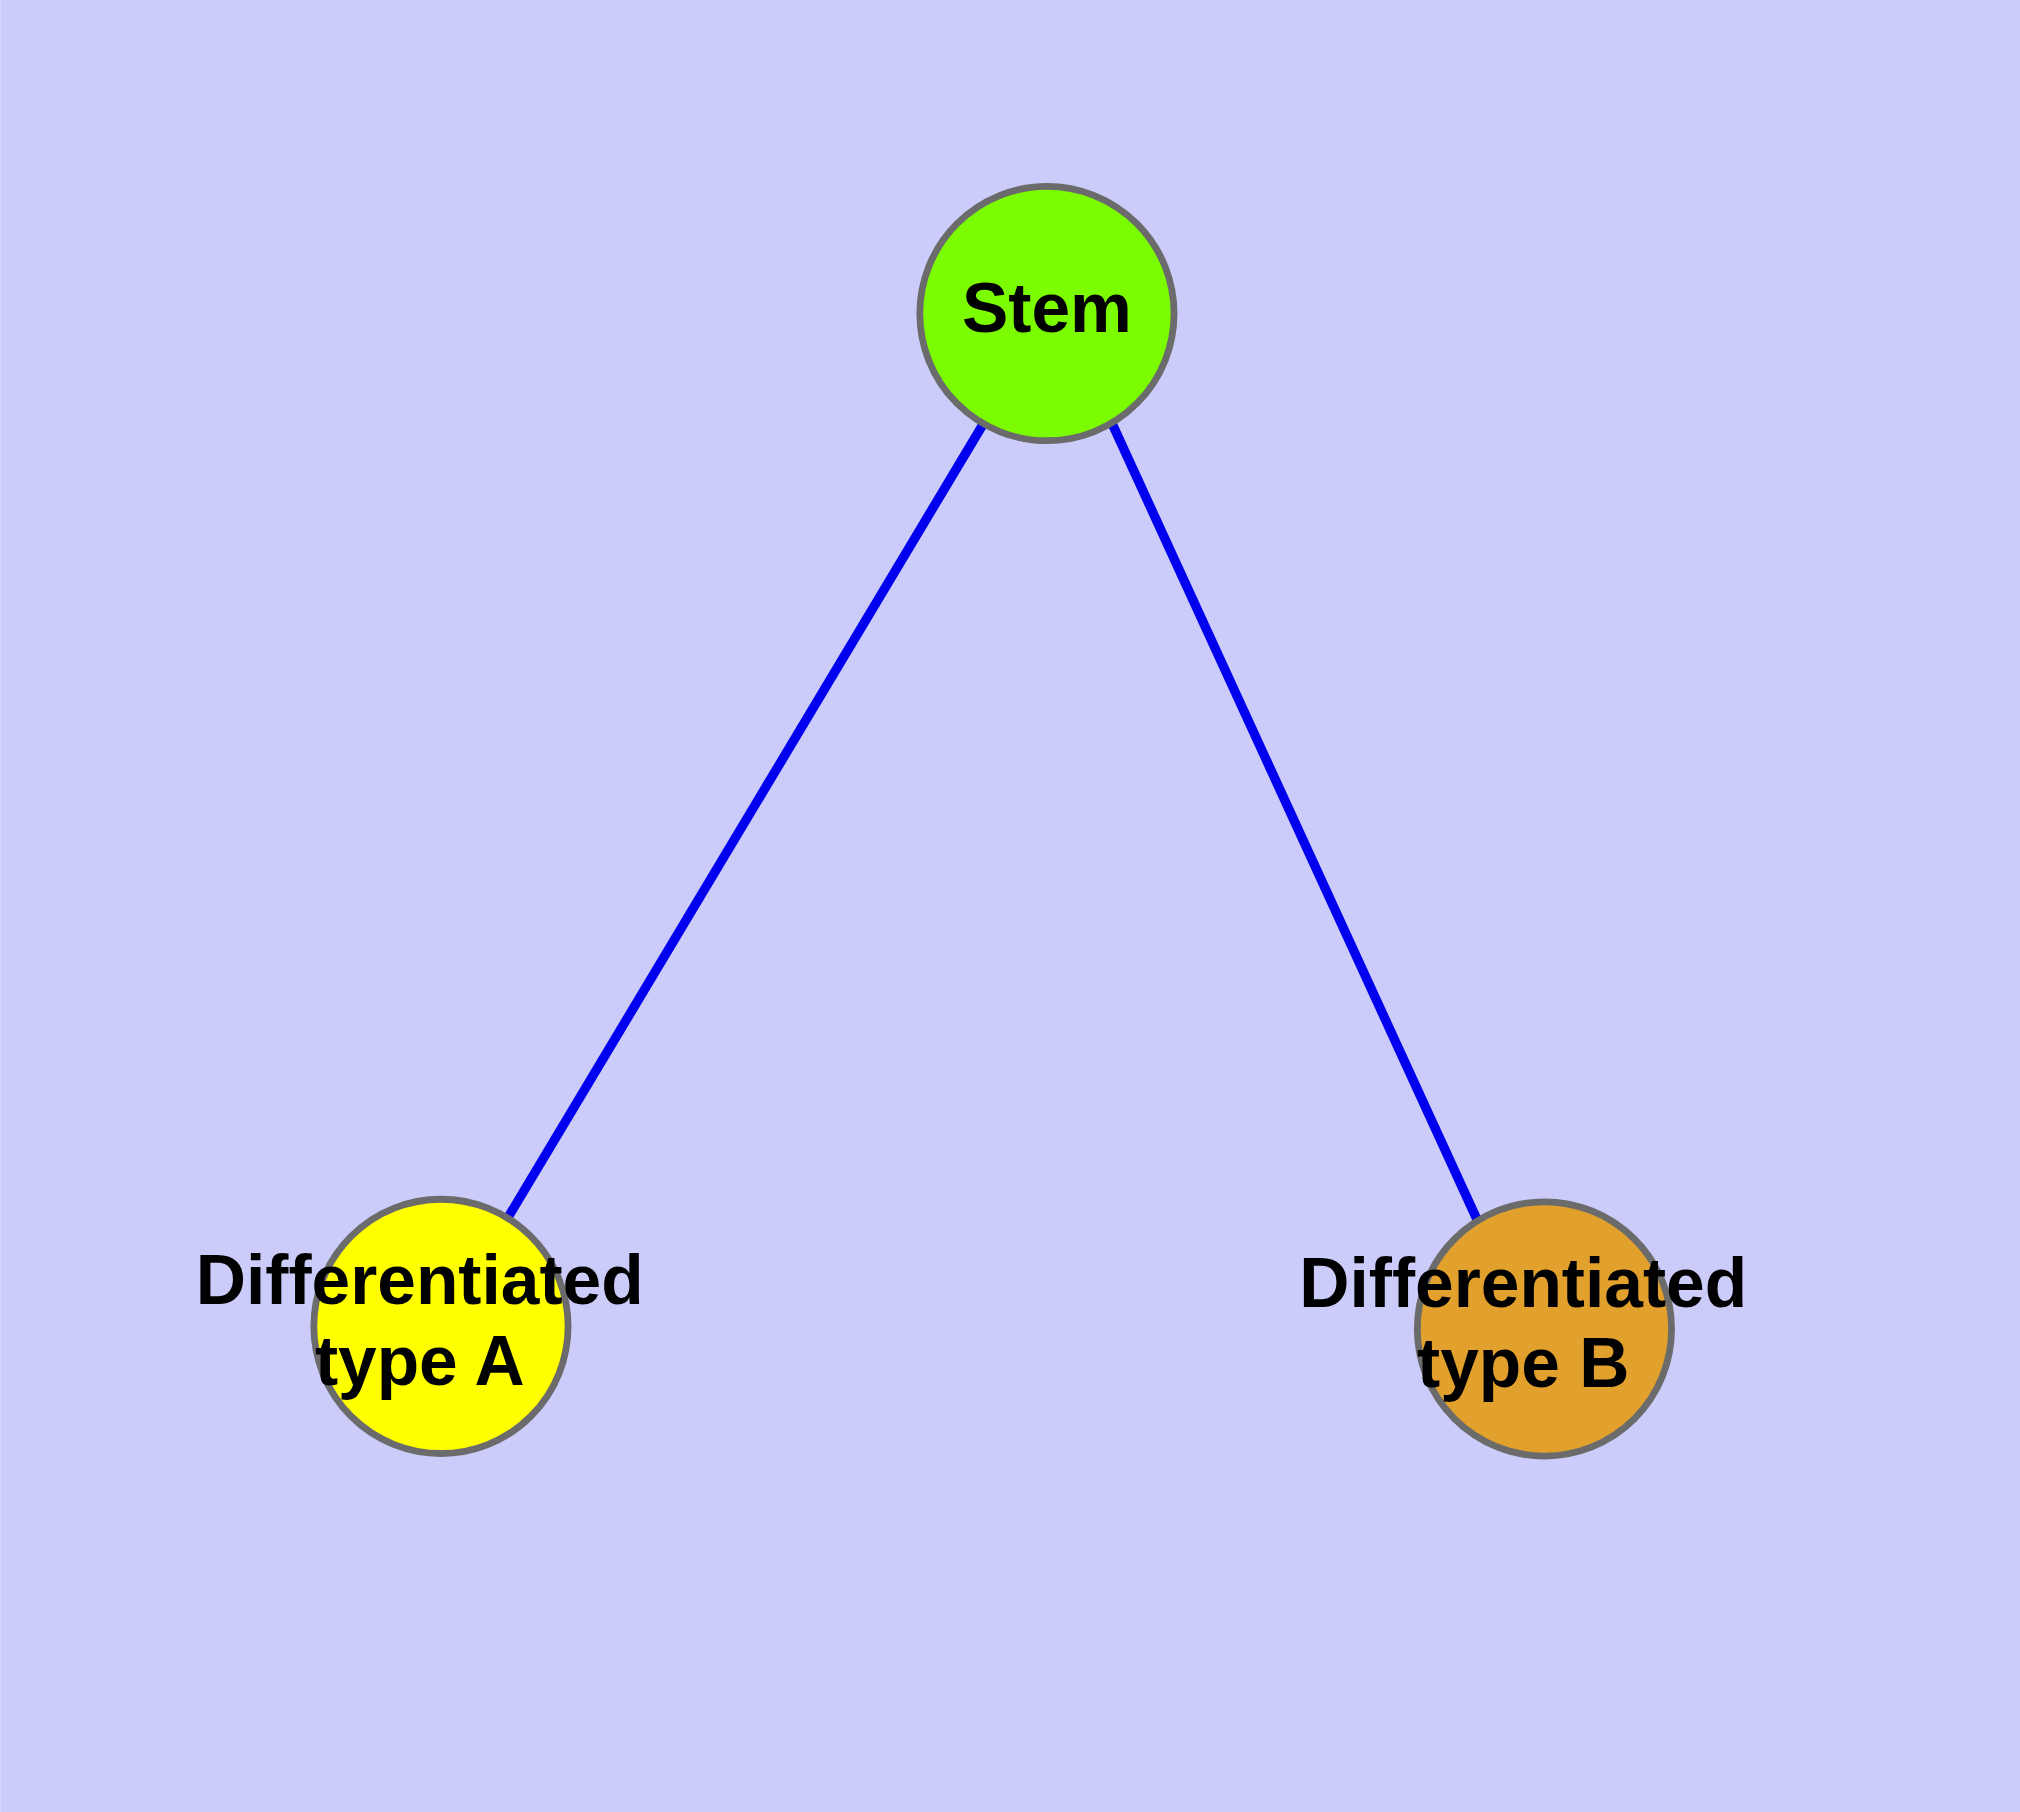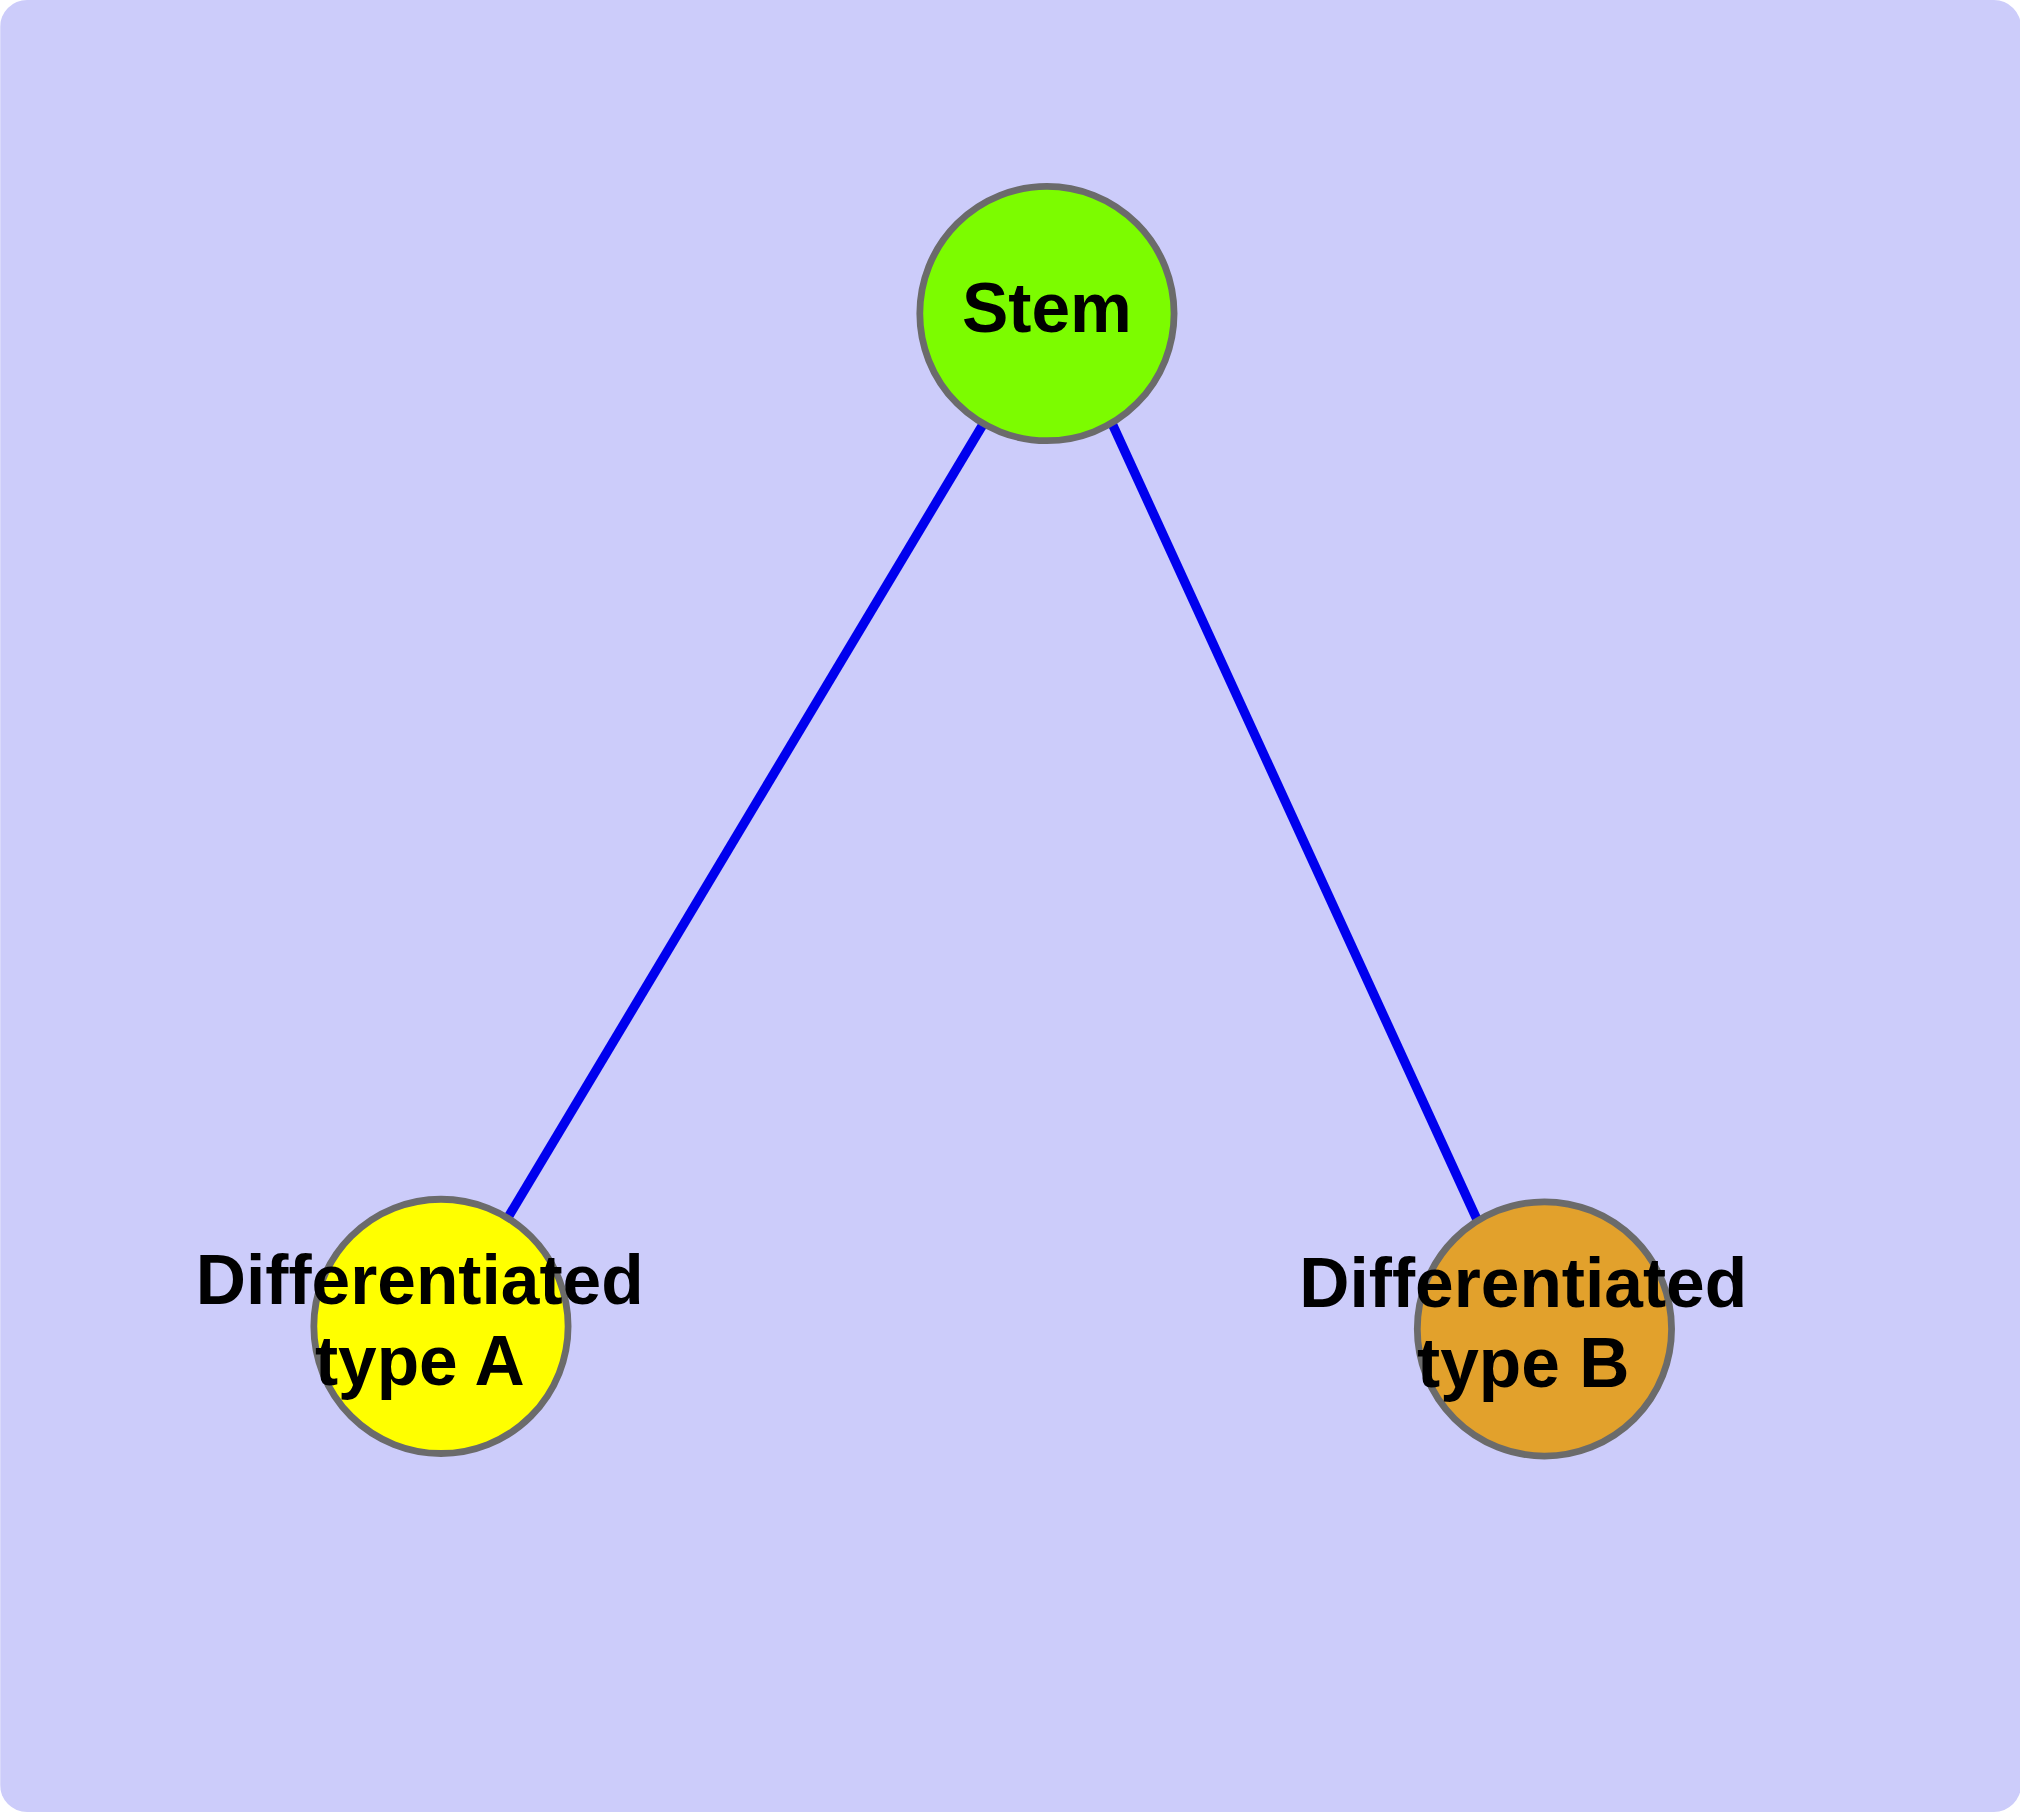--- a/index.html
+++ b/index.html
@@ -6,21 +6,20 @@
     margin: 0;
     padding: 0;
     background: #ffffff;
   }
   #canvas {
     position: relative;
     width: 2021px;
     height: 1812px;
     overflow: hidden;
     font-family: "Liberation Sans", sans-serif;
-    border-radius: 27px;
   }
   #graph-svg {
     position: absolute;
     top: 0;
     left: 0;
     width: 2021px;
     height: 1812px;
     display: block;
   }
   .node-label {

